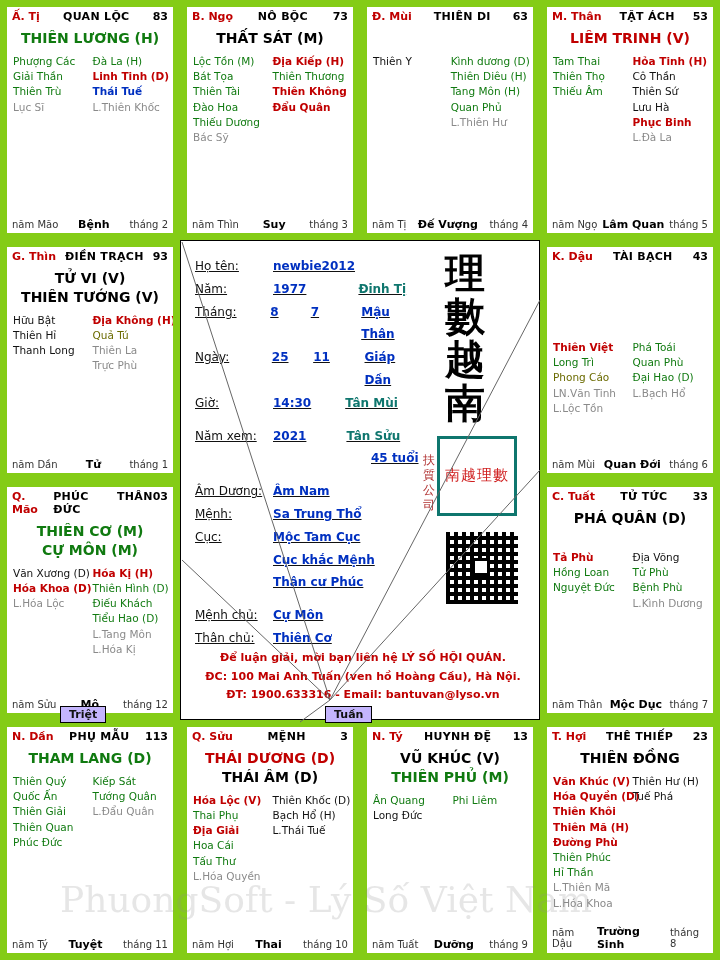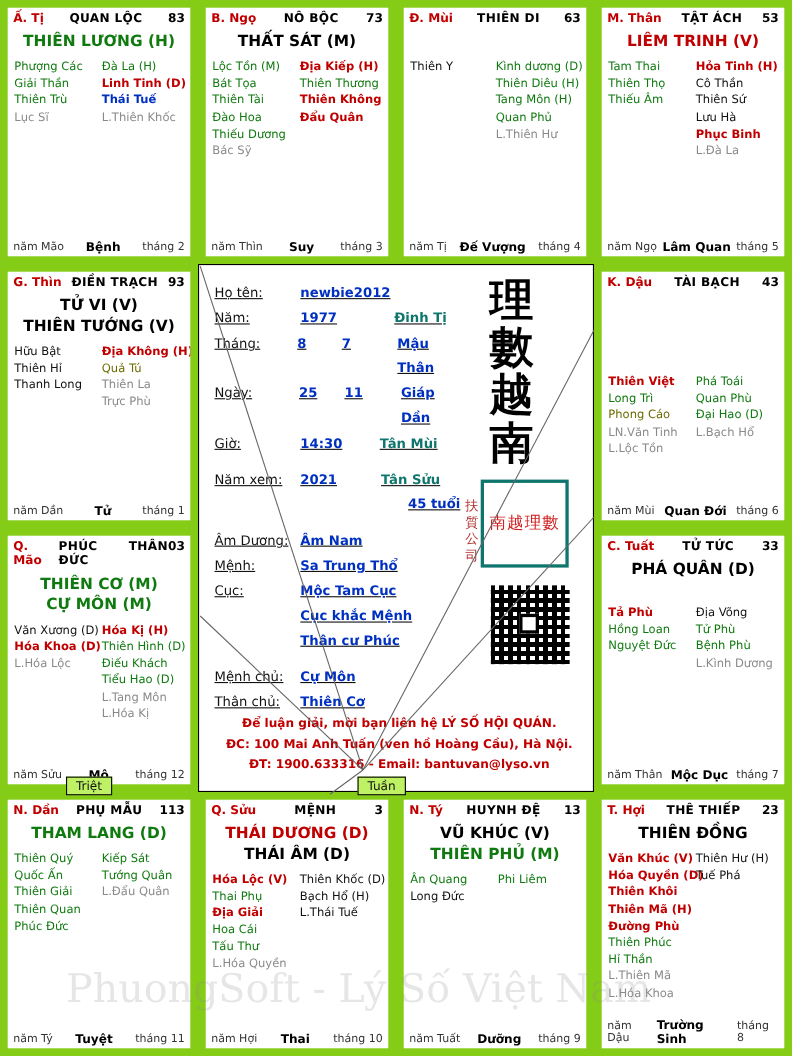--- a/index.html
+++ b/index.html
@@ -134,23 +134,23 @@
   .contact{
     position:absolute;left:18px;right:12px;bottom:14px;
     color:#c00000;
     font-size:11px;
     line-height:1.7;
     font-weight:bold;
     text-align:center;
   }
   .tue-triet{
     position:absolute;
-    background:#bef264;
+    background:#c4b5fd;
     border:1.5px solid #000;
-    font-weight:normal;
+    font-weight:bold;
     font-size:11px;
     padding:1px 8px;
     z-index:40;
   }
   .watermark{
     position:absolute;left:60px;bottom:40px;
     font-size:36px;color:rgba(140,140,140,.22);
     font-family:"DejaVu Serif","Liberation Serif",serif;
     pointer-events:none;
     white-space:nowrap;

